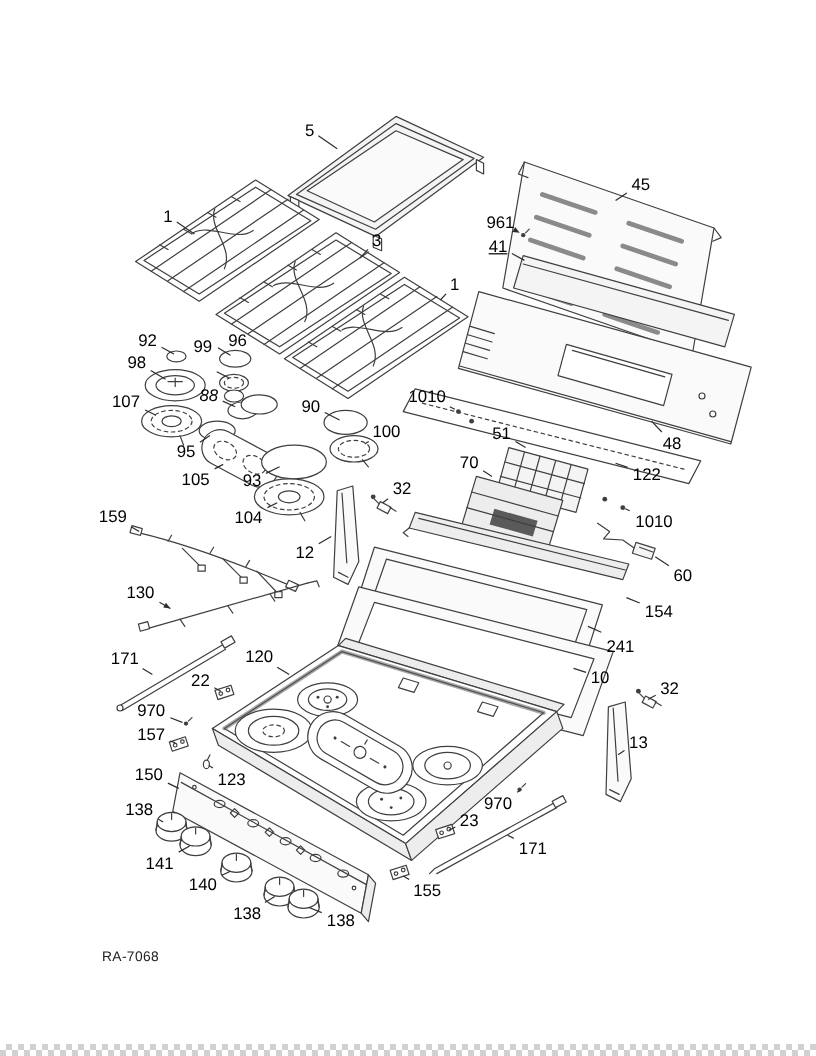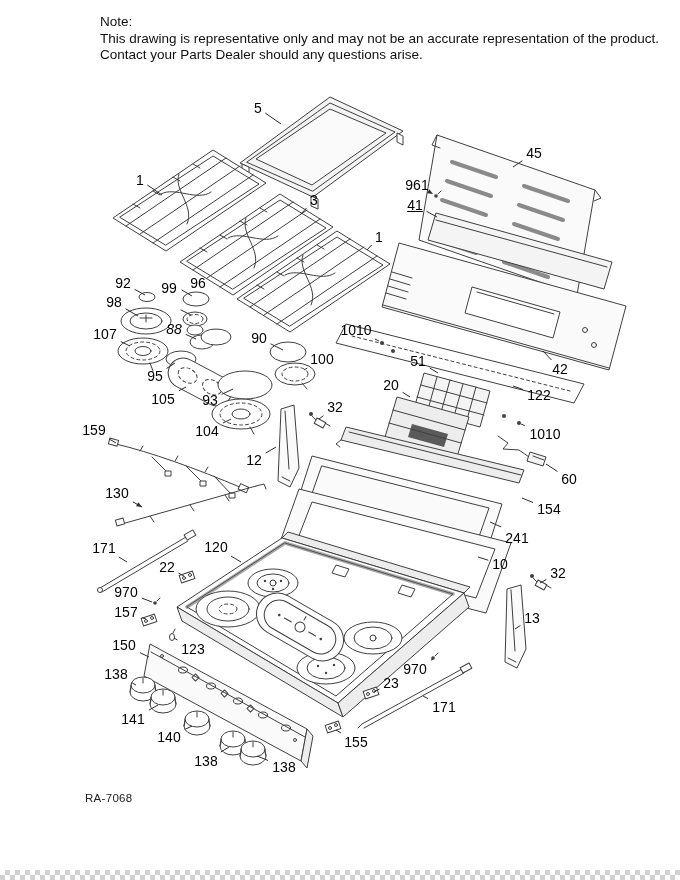--- a/index.html
+++ b/index.html
@@ -23,25 +23,20 @@
   .band{fill:none;stroke:#5e5e5e;stroke-width:3.5;opacity:.55;stroke-linecap:round;}
   .dash{stroke-dasharray:3 3;}
   #leaders line{stroke:#2d2d2d;stroke-width:1;}
   #leaders polygon{fill:#2d2d2d;}
 </style>
 </head>
 <body>
 
 <div class="page">
 
-  <div class="note">
-    <div>Note:</div>
-    <div>This drawing is representative only and may not be an accurate representation of the product.</div>
-    <div>Contact your Parts Dealer should any questions arise.</div>
-  </div>
 
   <svg class="art" width="680" height="880" viewBox="0 0 680 880">
     <defs>
       <g id="grate">
         <path class="wh" d="M0,68 L100,0 L153,33 L53,101 Z"></path>
         <path class="ln" d="M7,67 L100,6 L146,34 L53,95 Z"></path>
         <path class="ln" d="M13,76 L113,8"></path>
         <path class="ln" d="M27,84 L127,16"></path>
         <path class="ln" d="M40,93 L140,25"></path>
         <path class="ln" d="M20,54 l7,4 M40,41 l7,4 M60,27 l7,4 M80,14 l7,4"></path>
@@ -397,23 +392,23 @@
       <div class="callout" style="left: 322px; top: 359px;">100</div>
       <div class="callout" style="left: 155px; top: 376px;">95</div>
       <div class="callout" style="left: 163px; top: 399px;">105</div>
       <div class="callout" style="left: 210px; top: 400px;">93</div>
       <div class="callout" style="left: 207px; top: 431px;">104</div>
       <div class="callout" style="left: 335px; top: 407px;">32</div>
       <div class="callout" style="left: 94px; top: 430px;">159</div>
       <div class="callout" style="left: 254px; top: 460px;">12</div>
       <div class="callout" style="left: 356px; top: 330px;">1010</div>
       <div class="callout" style="left: 418px; top: 361px;">51</div>
-      <div class="callout" style="left: 560px; top: 369px;">42</div>
+      <div class="callout" style="left: 560px; top: 369px;">48</div>
       <div class="callout" style="left: 539px; top: 395px;">122</div>
-      <div class="callout" style="left: 391px; top: 385px;">20</div>
+      <div class="callout" style="left: 391px; top: 385px;">70</div>
       <div class="callout" style="left: 545px; top: 434px;">1010</div>
       <div class="callout" style="left: 569px; top: 479px;">60</div>
       <div class="callout" style="left: 549px; top: 509px; text-align: right;">154</div>
       <div class="callout" style="left: 517px; top: 538px;">241</div>
       <div class="callout" style="left: 500px; top: 564px;">10</div>
       <div class="callout" style="left: 558px; top: 573px;">32</div>
       <div class="callout" style="left: 532px; top: 618px;">13</div>
       <div class="callout" style="left: 117px; top: 493px;">130</div>
       <div class="callout" style="left: 104px; top: 548px;">171</div>
       <div class="callout" style="left: 167px; top: 567px;">22</div>

